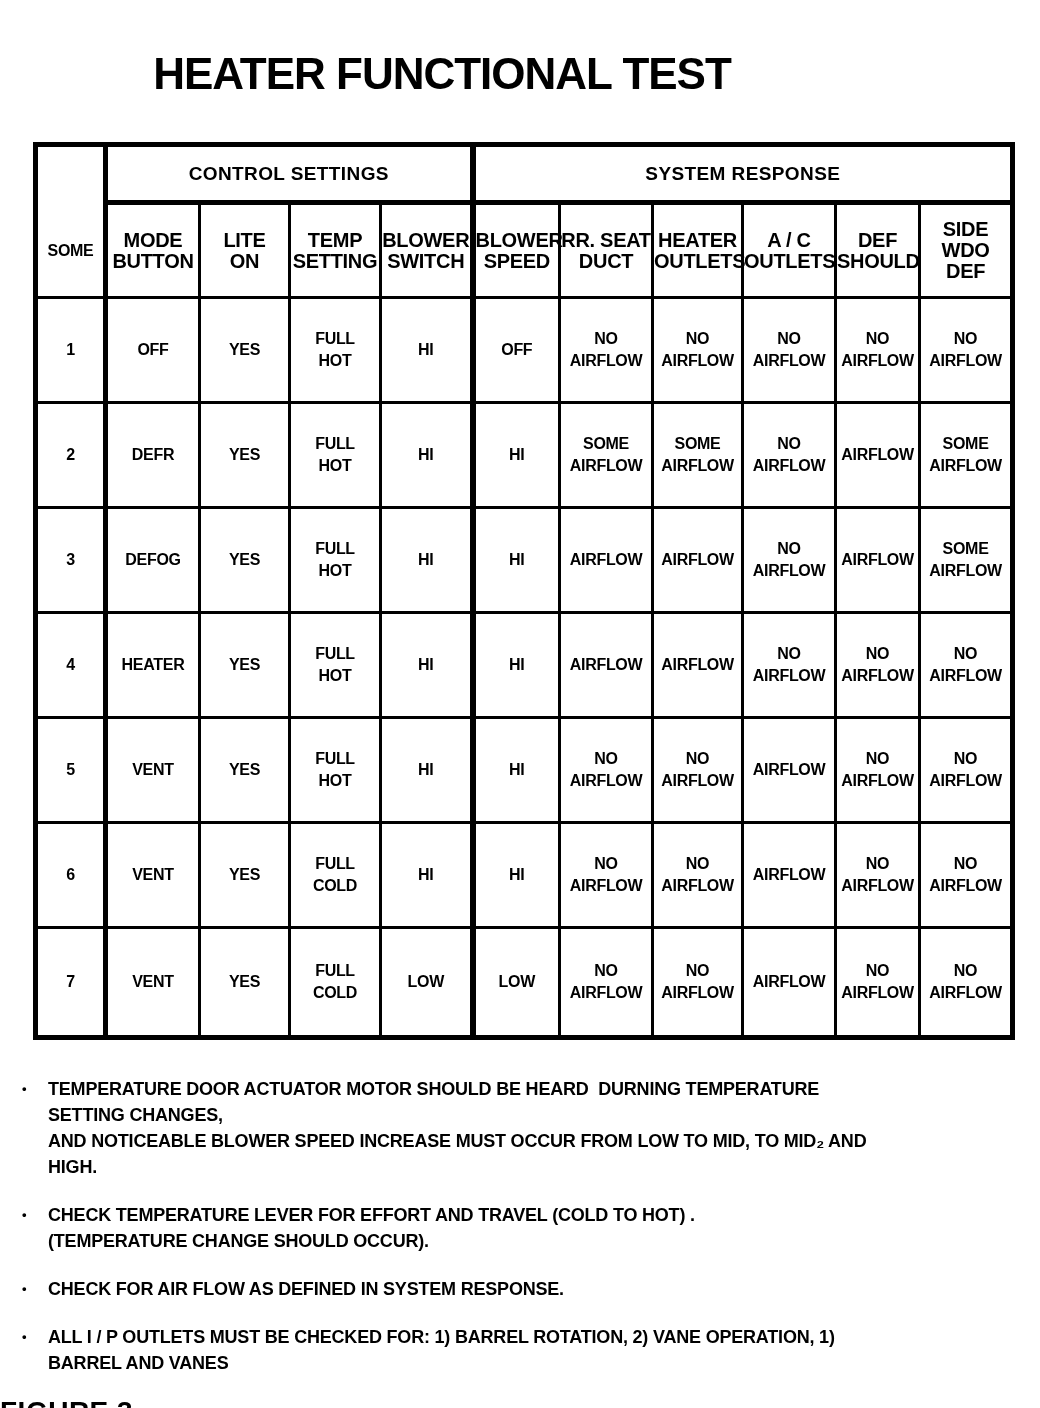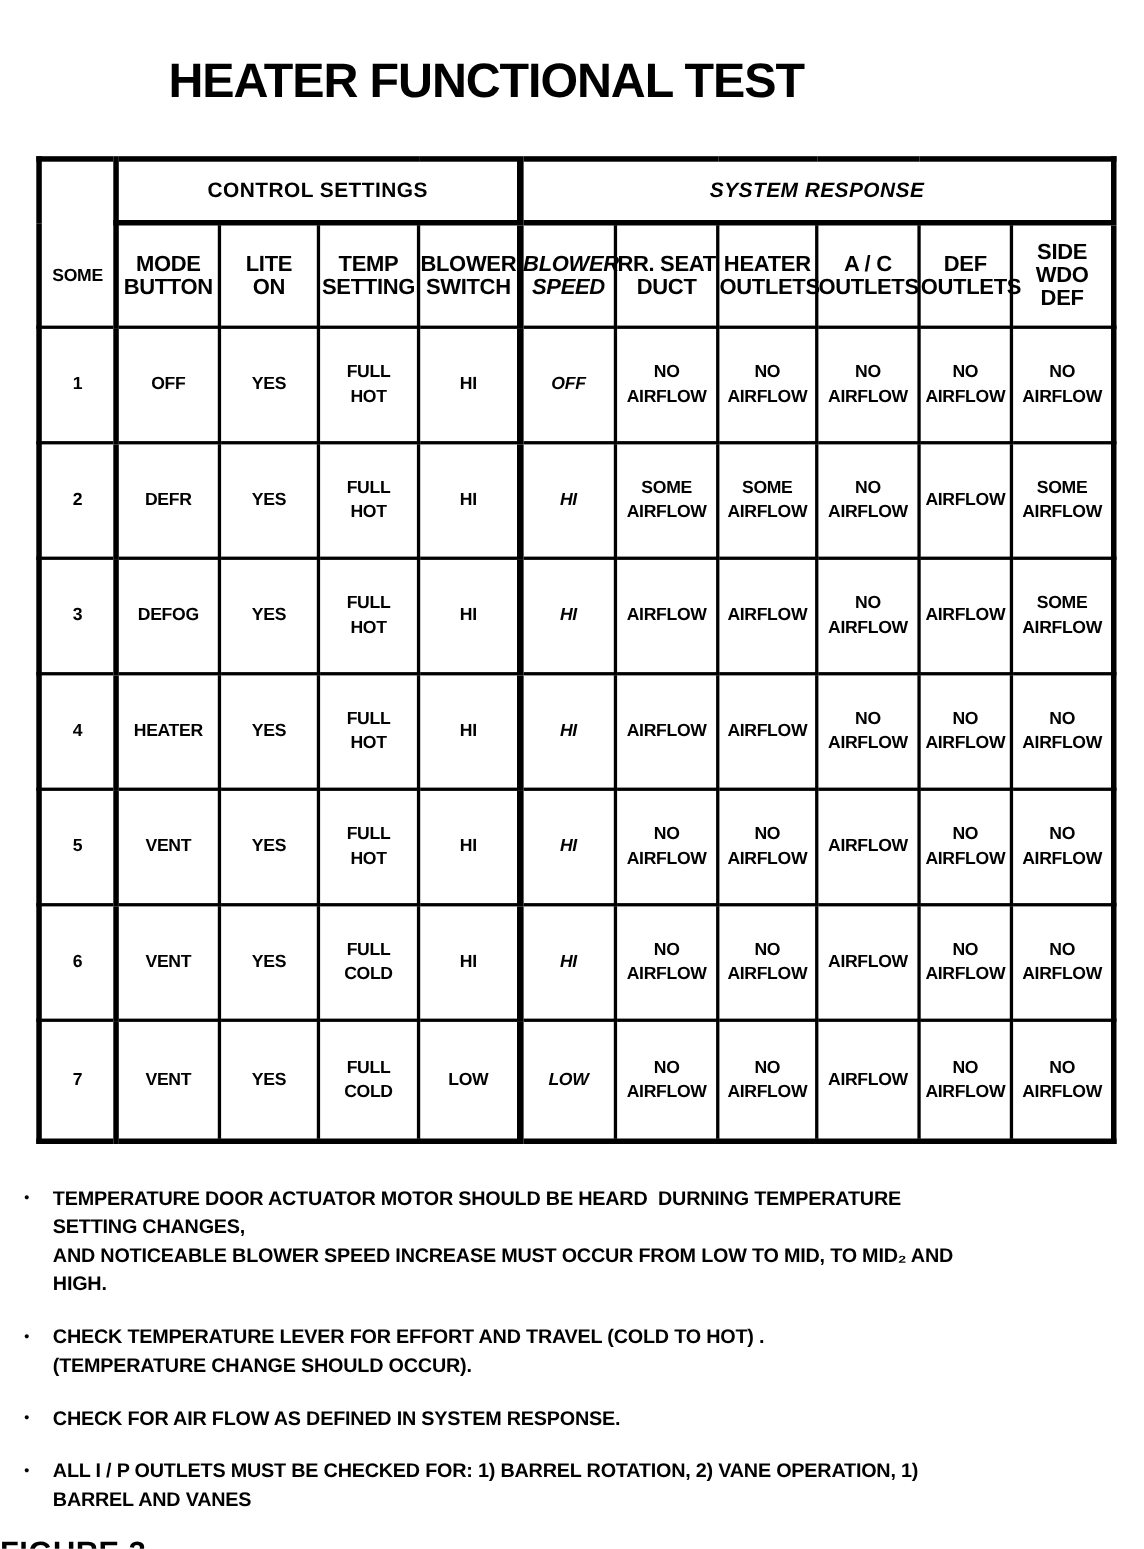--- a/index.html
+++ b/index.html
@@ -59,21 +59,21 @@
   }
   .ht .data-row { height: 105px; }
   .ht .data-row td {
     font-size: 16px;
     line-height: 22px;
     white-space: pre-line;
     vertical-align: middle;
     letter-spacing: -0.3px;
   }
   .ht td:first-child { border-right-width: 5px; }
-  .ht .grp { border-left-width: 6px; font-style: italic; }
+  .ht .grp { border-left-width: 6px; }
 
   .notes { margin: 36px 0 0 22px; }
   .note {
     display: flex;
     align-items: flex-start;
     margin-bottom: 22px;
     font-size: 18px;
     line-height: 26px;
     letter-spacing: -0.2px;
   }
@@ -132,21 +132,21 @@
 SWITCH</th>
       <th class="grp">BLOWER
 SPEED</th>
       <th>RR. SEAT
 DUCT</th>
       <th>HEATER
 OUTLETS</th>
       <th>A / C
 OUTLETS</th>
       <th>DEF
-OUTLETS</th>
+SHOULD</th>
       <th>SIDE
 WDO DEF</th>
     </tr>
     <tr class="data-row">
       <td>1</td>
       <td>OFF</td>
       <td>YES</td>
       <td>FULL
 HOT</td>
       <td>HI</td>

